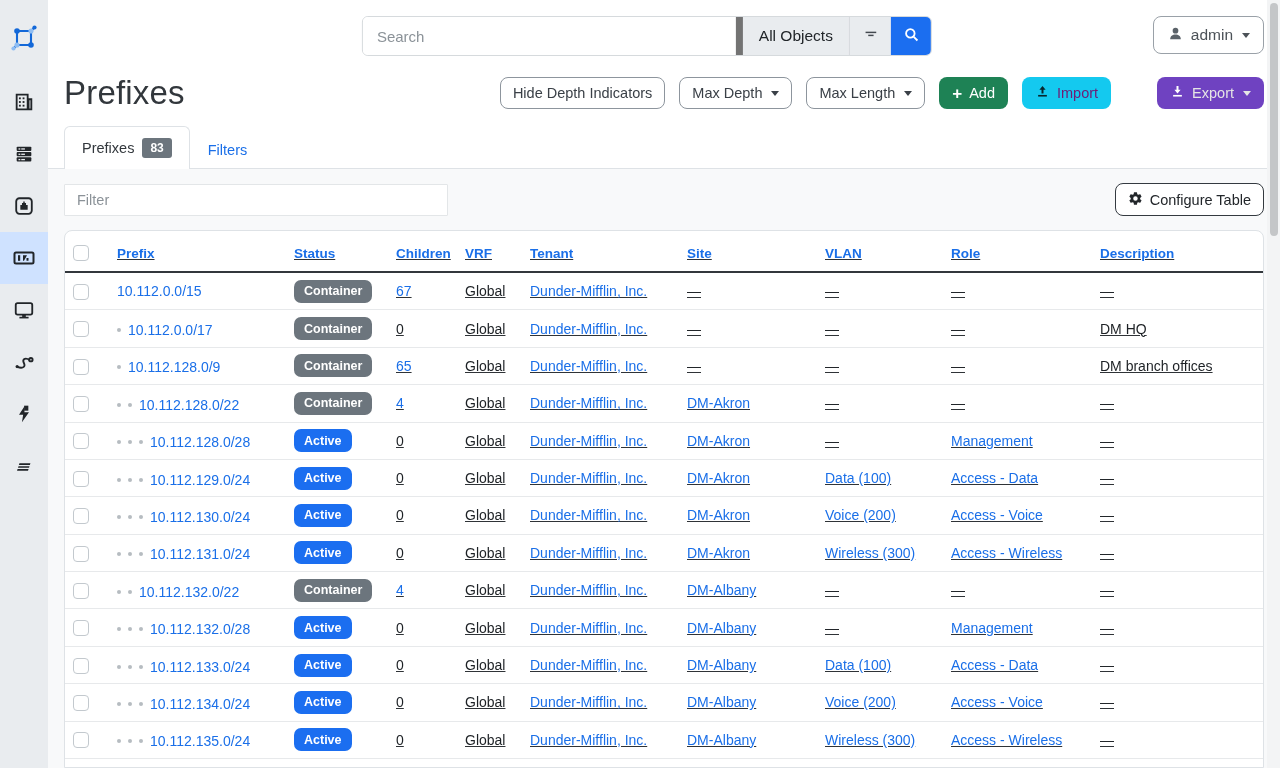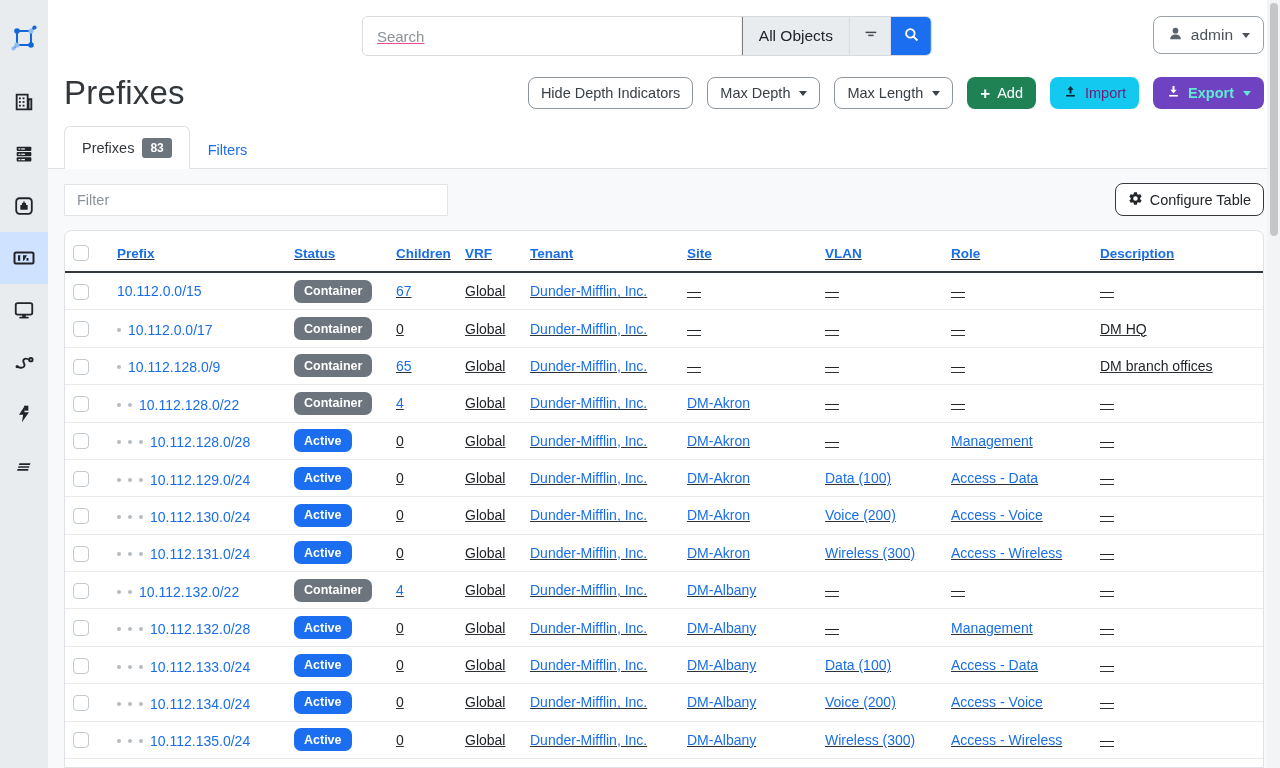--- a/index.html
+++ b/index.html
@@ -15,44 +15,44 @@
   .side-item.active { background:#cfe2ff; }
   .side-item svg, .side-logo svg { display:block; }
 
   
   .main { flex:1; display:flex; flex-direction:column; position:relative; }
 
   
   .topbar { height:66px; position:relative; }
   .searchbar { position:absolute; left:50%; transform:translateX(-53%); top:16px;
     display:flex; height:40px; width:570px; border:1px solid #d6dadd; border-radius:6px; overflow:hidden; background:#fff;}
-  .searchbar input { flex:1; border:none; outline:none; padding:0 14px; font-size:15px; color:#ec4899;text-decoration:underline; }
+  .searchbar input { flex:1; border:none; outline:none; padding:0 14px; font-size:15px; color:#1d4ed8; }
   .searchbar input::placeholder { color:#8b9298; }
   .search-scope { background:#e9ecef; display:flex; align-items:center; padding:0 16px;
-    font-size:15.5px; color:#212529; border-left:1px solid #737373; white-space:nowrap; cursor:pointer;}
+    font-size:15.5px; color:#212529; border-left:7px solid #737373; white-space:nowrap; cursor:pointer;}
   .search-filter-btn { background:#e9ecef; border:none; width:42px; display:flex; align-items:center;
     justify-content:center; border-left:1px solid #d6dadd; cursor:pointer;}
   .search-go-btn { background:#1b6ef0; border:none; width:40px; display:flex; align-items:center;
     justify-content:center; cursor:pointer;}
   .user-btn { position:absolute; right:16px; top:16px; height:38px; padding:0 13px;
     border:1px solid #9aa1a8; border-radius:8px; background:#fff; display:flex; align-items:center;
     gap:7px; color:#4c5258; font-size:15.5px; cursor:pointer;text-align:center;}
   .caret { width:0; height:0; border-left:4.5px solid transparent; border-right:4.5px solid transparent;
     border-top:5px solid currentColor; display:inline-block; margin-left:2px;}
 
   
   .title-row { display:flex; align-items:center; padding:8px 16px 0 16px; }
   .page-title { font-size:33px; font-weight:500; color:#32373c; letter-spacing:.2px; }
   .actions { margin-left:auto; display:flex; gap:14px; align-items:flex-end; }
   .btn { height:32px; display:inline-flex; align-items:center; gap:7px; padding:0 12px;
     border-radius:8px; font-size:14.5px; cursor:pointer; border:1px solid transparent; background:#fff; white-space:nowrap;}
   .btn-outline { border-color:#8d959d; color:#3a4047; }
   .btn-add { background:#1e8255; color:#fff; font-weight:500;}
   .btn-import { background:#14c9ef; color:#701a75; font-weight:500;}
-  .btn-export { background:#6f42c1; color:#5eead4; font-weight:700;}
+  .btn-export { background:#6f42c1; color:#e5e5e5; font-weight:400;margin-left:32px;}
   .plus-glyph { font-size:17px; font-weight:700; line-height:1; }
 
   
   .tabs { display:flex; align-items:flex-end; padding:14px 0 0 16px; border-bottom:1px solid #dee2e6; }
   .tab { padding:11px 17px; font-size:14.5px; display:flex; align-items:center; gap:8px; cursor:pointer;
     border:1px solid transparent; border-bottom:none; border-radius:6px 6px 0 0; margin-bottom:-1px;}
   .tab.active { background:#fff; border-color:#dee2e6; color:#32373c; }
   .tab.link { color:#1a6fe8; }
   .tab-badge { background:#6c757d; color:#fff; font-size:12px; font-weight:700;
     padding:3px 8px; border-radius:3px; }

